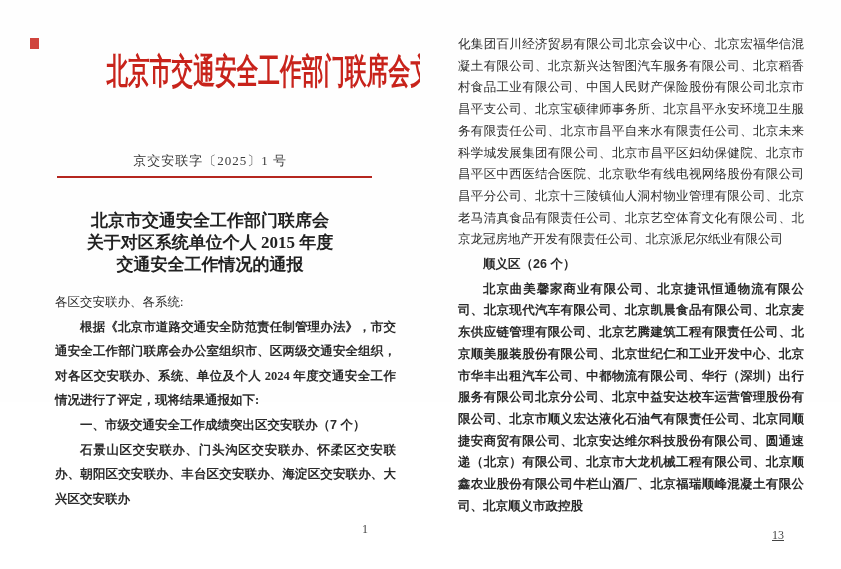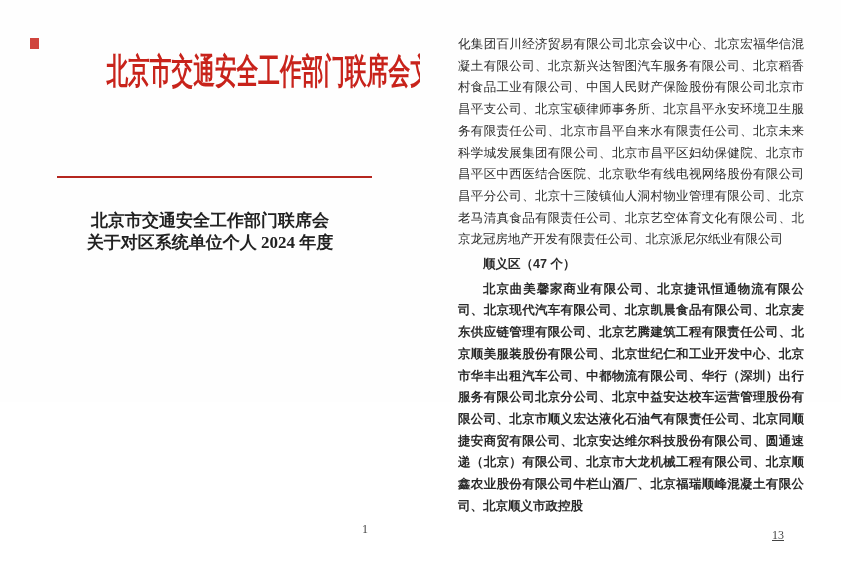--- a/index.html
+++ b/index.html
@@ -124,34 +124,42 @@
 <body>
 
 <div class="page page-left">
 
   <div class="red-artifact"></div>
 
   <div class="doc-header">
     <span>北京市交通安全工作部门联席会文件</span>
   </div>
 
+  <div class="doc-number">京交安联字〔2025〕1 号</div>
 
   <div class="red-rule"></div>
 
   <div class="doc-title">
     <div>北京市交通安全工作部门联席会</div>
-    <div>关于对区系统单位个人 2024 年度</div>
+    <div>关于对区系统单位个人 2015 年度</div>
+    <div>交通安全工作情况的通报</div>
   </div>
 
+  <div class="left-body">
+    <p>各区交安联办、各系统:</p>
+    <p class="indent">根据《北京市道路交通安全防范责任制管理办法》，市交通安全工作部门联席会办公室组织市、区两级交通安全组织，对各区交安联办、系统、单位及个人 2024 年度交通安全工作情况进行了评定，现将结果通报如下:</p>
+    <p class="indent sect-heading">一、市级交通安全工作成绩突出区交安联办（7 个）</p>
+    <p class="indent">石景山区交安联办、门头沟区交安联办、怀柔区交安联办、朝阳区交安联办、丰台区交安联办、海淀区交安联办、大兴区交安联办</p>
+  </div>
 
   <div class="page-num page-num-left">1</div>
 </div>
 
 <div class="page page-right">
 
   <div class="right-body">
     <p>化集团百川经济贸易有限公司北京会议中心、北京宏福华信混凝土有限公司、北京新兴达智图汽车服务有限公司、北京稻香村食品工业有限公司、中国人民财产保险股份有限公司北京市昌平支公司、北京宝硕律师事务所、北京昌平永安环境卫生服务有限责任公司、北京市昌平自来水有限责任公司、北京未来科学城发展集团有限公司、北京市昌平区妇幼保健院、北京市昌平区中西医结合医院、北京歌华有线电视网络股份有限公司昌平分公司、北京十三陵镇仙人洞村物业管理有限公司、北京老马清真食品有限责任公司、北京艺空体育文化有限公司、北京龙冠房地产开发有限责任公司、北京派尼尔纸业有限公司</p>
-    <p class="district-heading">顺义区（47 个）</p>
+    <p class="district-heading">顺义区（26 个）</p>
     <p class="indent">北京曲美馨家商业有限公司、北京捷讯恒通物流有限公司、北京现代汽车有限公司、北京凯晨食品有限公司、北京麦东供应链管理有限公司、北京艺腾建筑工程有限责任公司、北京顺美服装股份有限公司、北京世纪仁和工业开发中心、北京市华丰出租汽车公司、中都物流有限公司、华行（深圳）出行服务有限公司北京分公司、北京中益安达校车运营管理股份有限公司、北京市顺义宏达液化石油气有限责任公司、北京同顺捷安商贸有限公司、北京安达维尔科技股份有限公司、圆通速递（北京）有限公司、北京市大龙机械工程有限公司、北京顺鑫农业股份有限公司牛栏山酒厂、北京福瑞顺峰混凝土有限公司、北京顺义市政控股</p>
   </div>
 
   <div class="page-num page-num-right">13</div>
 </div>
 
 </body></html>

